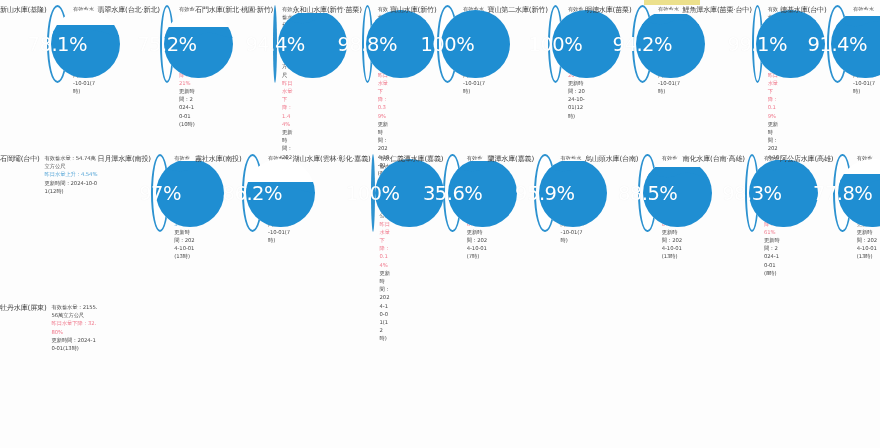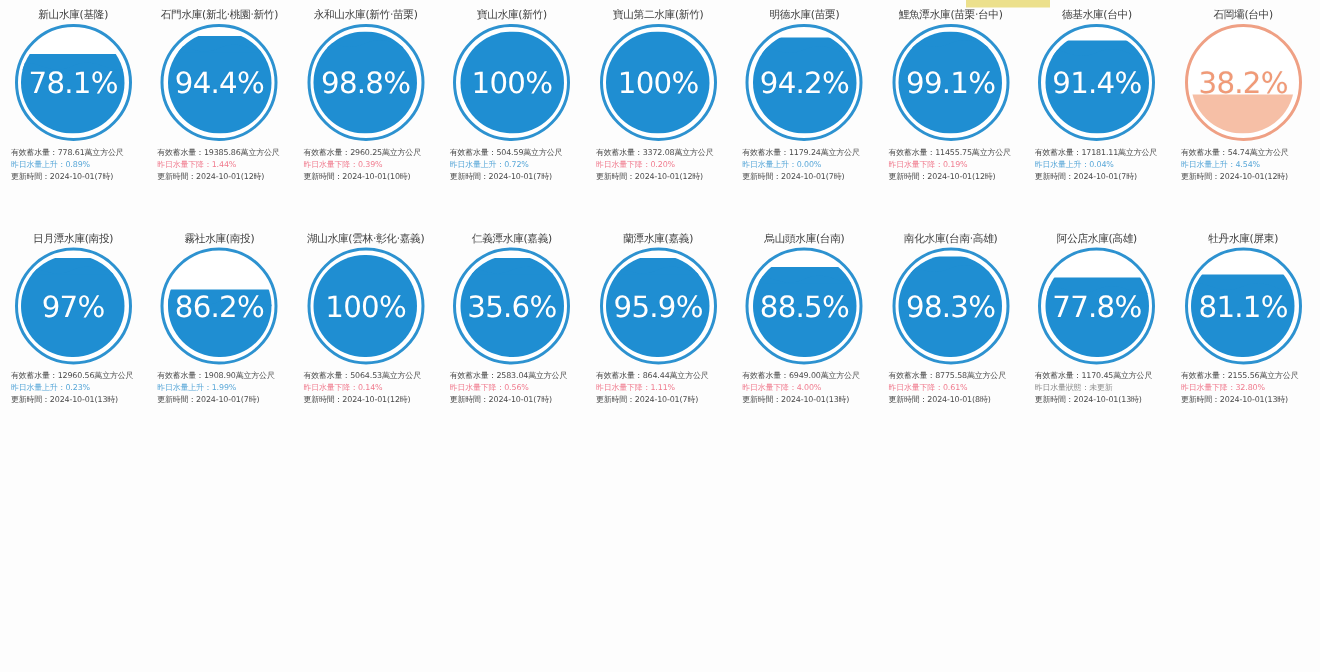--- a/index.html
+++ b/index.html
@@ -28,22 +28,21 @@
     grid-template-columns: repeat(9, 97.5px);
     grid-auto-rows: 149px;
     padding: 0;
     margin: 0;
   }
   .card {
     position: relative;
     width: 97.5px;
     height: 149px;
     display: flex;
-    flex-direction: column;
-    align-items: center;
+    flex-direction: row;
     padding-top: 5px;
   }
   .card-title {
     font-size: 7.1px;
     color: #3c3c3c;
     line-height: 9px;
     text-align: center;
     white-space: nowrap;
     letter-spacing: -0.2px;
     margin-bottom: 2px;
@@ -130,20 +129,38 @@
           </div>
           <div class="pct">78.1%</div>
         </div>
         <div class="info">
           <div>有效蓄水量：778.61萬立方公尺</div>
           <div class="cap">昨日水量上升：0.89%</div>
           <div class="upd">更新時間：2024-10-01(7時)</div>
         </div>
       </div>
       <div class="card">
+        <div class="card-title">翡翠水庫(台北‧新北)</div>
+        <div class="gauge-wrap">
+          <div class="ring"></div>
+          <div class="fill-clip">
+            <div class="water" style="height: 51.7376px; background: rgb(31, 142, 210);"></div>
+            <div class="wave" style="bottom: 48.7376px;"><svg width="100%" height="7" viewBox="0 0 100 7" preserveAspectRatio="none">
+                <path d="M0,4 C8,1 16,1 25,4 C34,7 42,7 50,4 C58,1 66,1 75,4 C84,7 92,7 100,4 L100,7 L0,7 Z" fill="#1f8ed2"></path>
+              </svg></div>
+          </div>
+          <div class="pct">75.2%</div>
+        </div>
+        <div class="info">
+          <div>有效蓄水量：27832.00萬立方公尺</div>
+          <div class="cap down">昨日水量下降：3.21%</div>
+          <div class="upd">更新時間：2024-10-01(10時)</div>
+        </div>
+      </div>
+      <div class="card">
         <div class="card-title">石門水庫(新北‧桃園‧新竹)</div>
         <div class="gauge-wrap">
           <div class="ring"></div>
           <div class="fill-clip">
             <div class="water" style="height: 64.9472px; background: rgb(31, 142, 210);"></div>
             <div class="wave" style="bottom: 61.9472px;"><svg width="100%" height="7" viewBox="0 0 100 7" preserveAspectRatio="none">
                 <path d="M0,4 C8,1 16,1 25,4 C34,7 42,7 50,4 C58,1 66,1 75,4 C84,7 92,7 100,4 L100,7 L0,7 Z" fill="#1f8ed2"></path>
               </svg></div>
           </div>
           <div class="pct">94.4%</div>
@@ -251,27 +268,20 @@
           <div class="pct">91.4%</div>
         </div>
         <div class="info">
           <div>有效蓄水量：17181.11萬立方公尺</div>
           <div class="cap">昨日水量上升：0.04%</div>
           <div class="upd">更新時間：2024-10-01(7時)</div>
         </div>
       </div>
       <div class="card">
         <div class="card-title">石岡壩(台中)</div>
-        <div class="gauge-wrap">
-          <div class="ring low"></div>
-          <div class="fill-clip low">
-            <div class="water" style="height: 26.2816px; background: rgb(246, 191, 166);"></div>
-          </div>
-          <div class="pct lowtext">38.2%</div>
-        </div>
         <div class="info">
           <div>有效蓄水量：54.74萬立方公尺</div>
           <div class="cap">昨日水量上升：4.54%</div>
           <div class="upd">更新時間：2024-10-01(12時)</div>
         </div>
       </div>
       <div class="card">
         <div class="card-title">日月潭水庫(南投)</div>
         <div class="gauge-wrap">
           <div class="ring"></div>
@@ -407,30 +417,20 @@
           <div class="pct">77.8%</div>
         </div>
         <div class="info">
           <div>有效蓄水量：1170.45萬立方公尺</div>
           <div class="cap flat">昨日水量狀態：未更新</div>
           <div class="upd">更新時間：2024-10-01(13時)</div>
         </div>
       </div>
       <div class="card">
         <div class="card-title">牡丹水庫(屏東)</div>
-        <div class="gauge-wrap">
-          <div class="ring"></div>
-          <div class="fill-clip">
-            <div class="water" style="height: 55.7968px; background: rgb(31, 142, 210);"></div>
-            <div class="wave" style="bottom: 52.7968px;"><svg width="100%" height="7" viewBox="0 0 100 7" preserveAspectRatio="none">
-                <path d="M0,4 C8,1 16,1 25,4 C34,7 42,7 50,4 C58,1 66,1 75,4 C84,7 92,7 100,4 L100,7 L0,7 Z" fill="#1f8ed2"></path>
-              </svg></div>
-          </div>
-          <div class="pct">81.1%</div>
-        </div>
         <div class="info">
           <div>有效蓄水量：2155.56萬立方公尺</div>
           <div class="cap down">昨日水量下降：32.80%</div>
           <div class="upd">更新時間：2024-10-01(13時)</div>
         </div>
       </div>
     </div>
 </div>
 
 </body></html>

